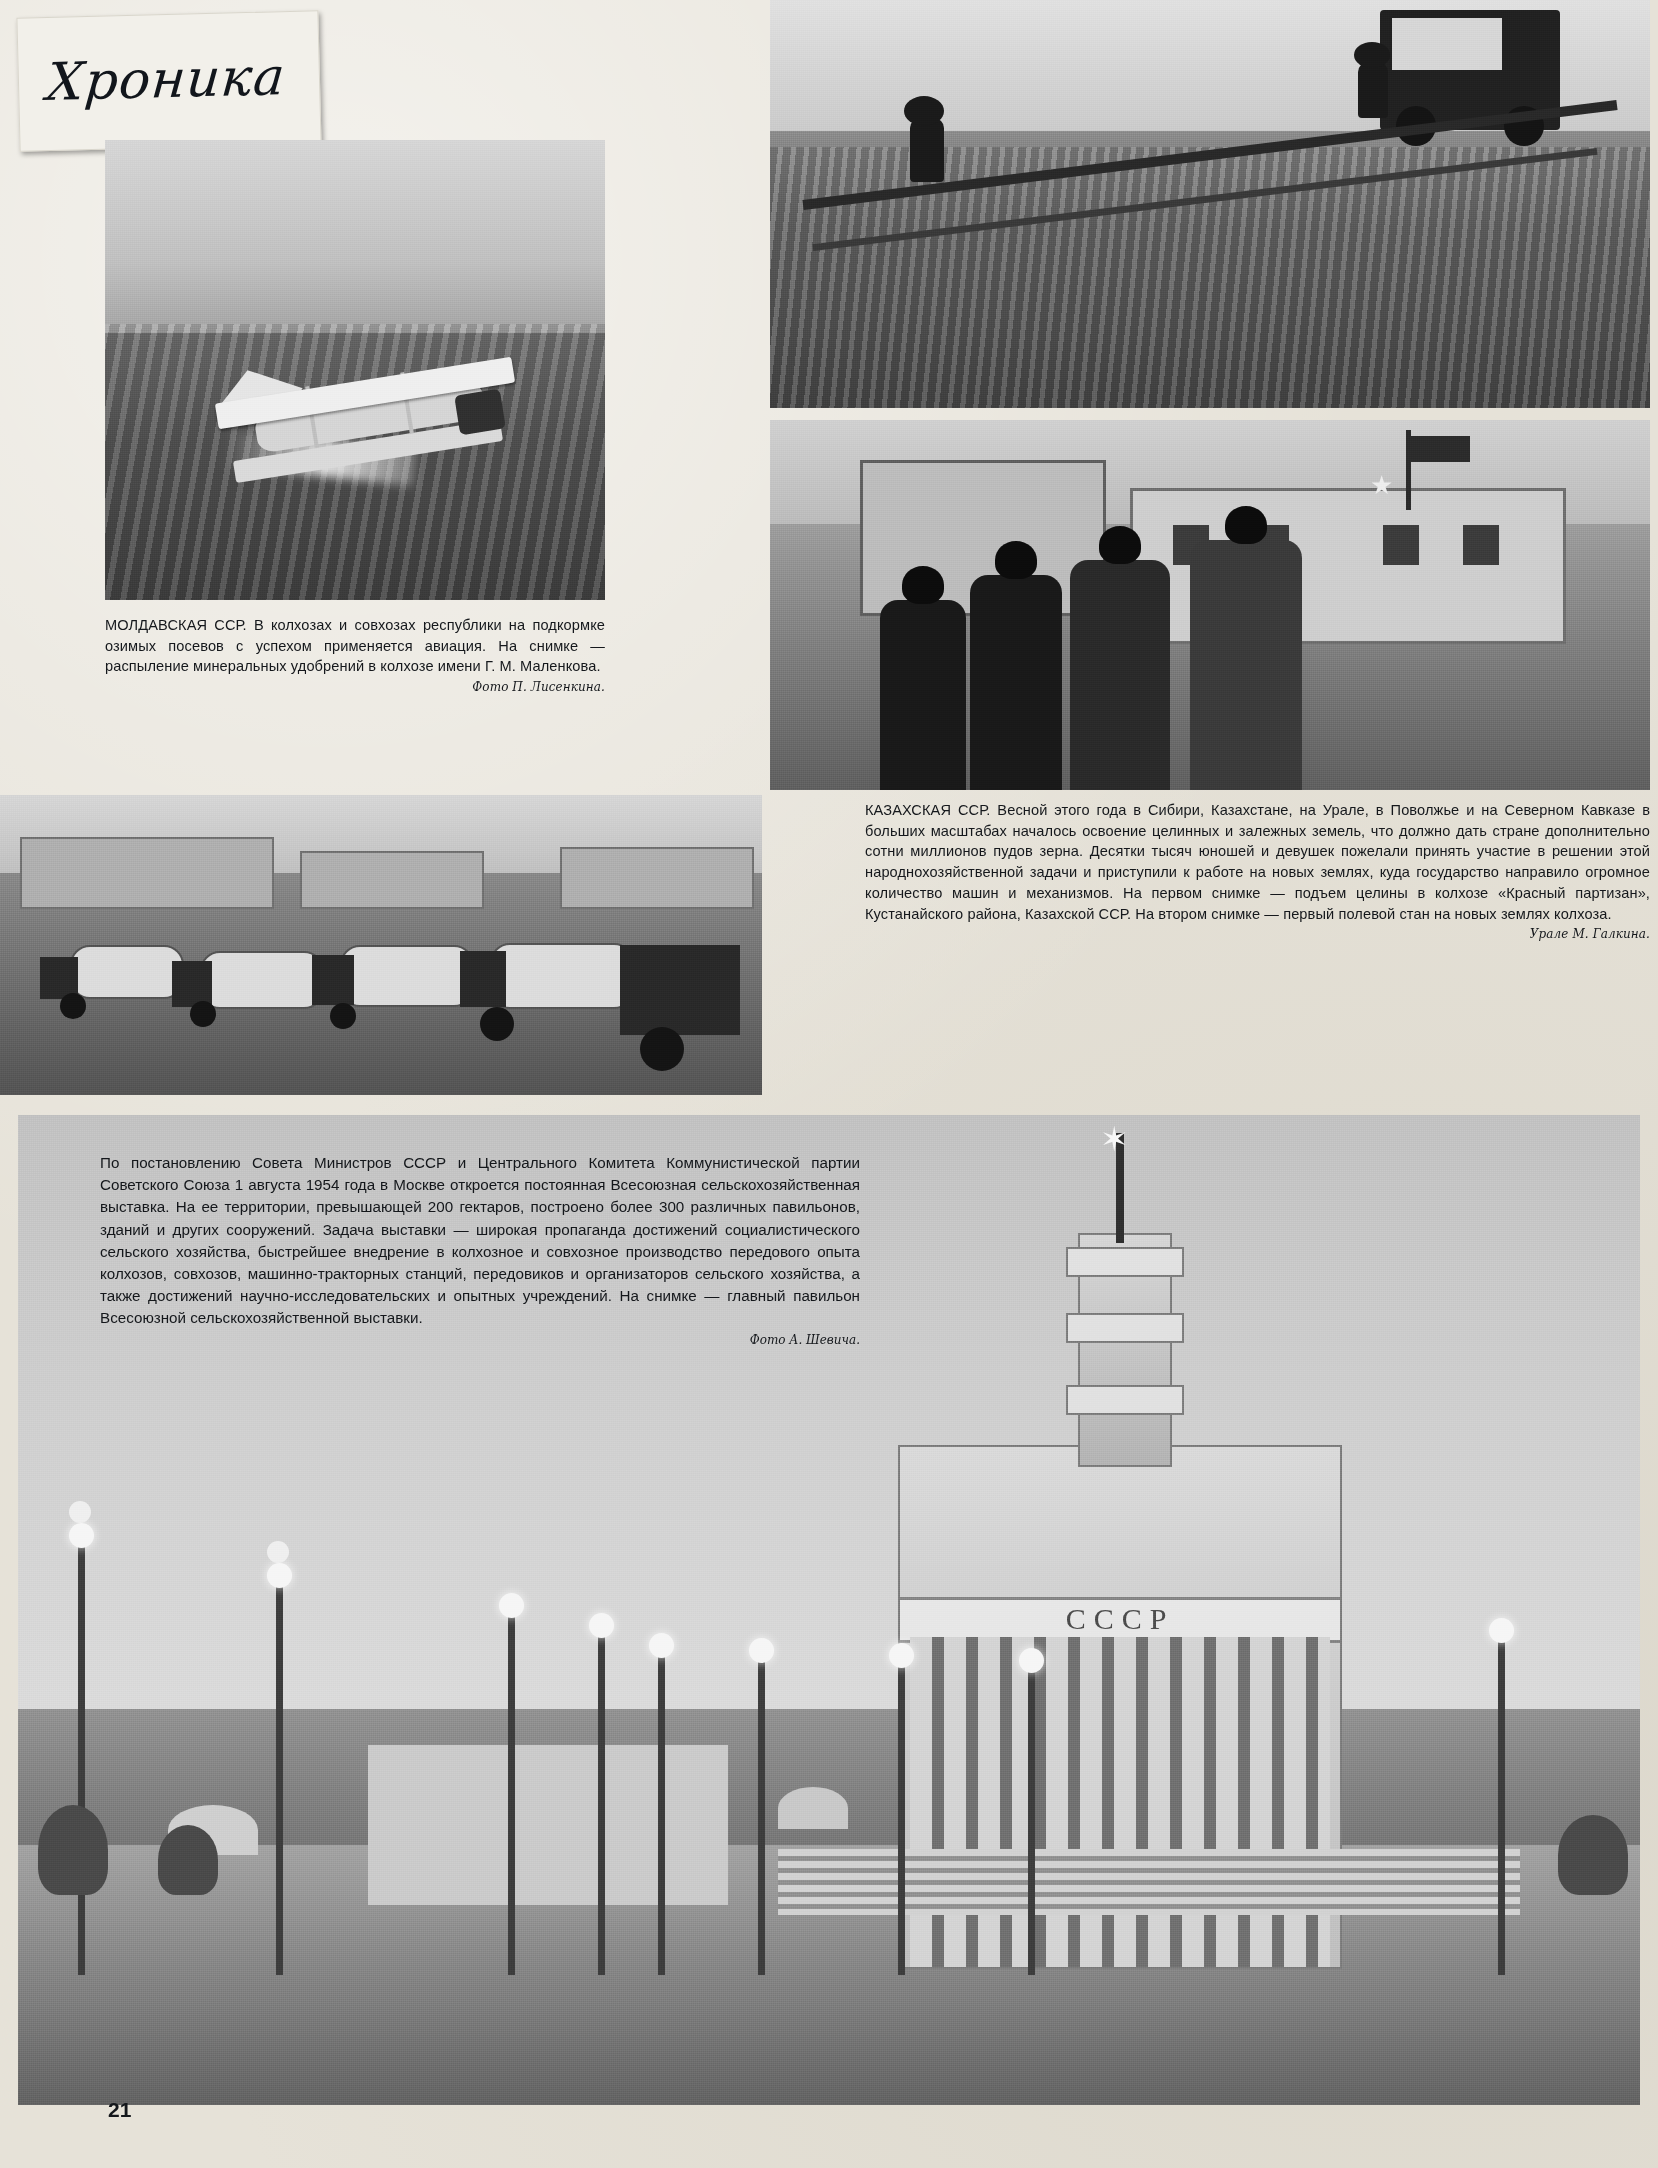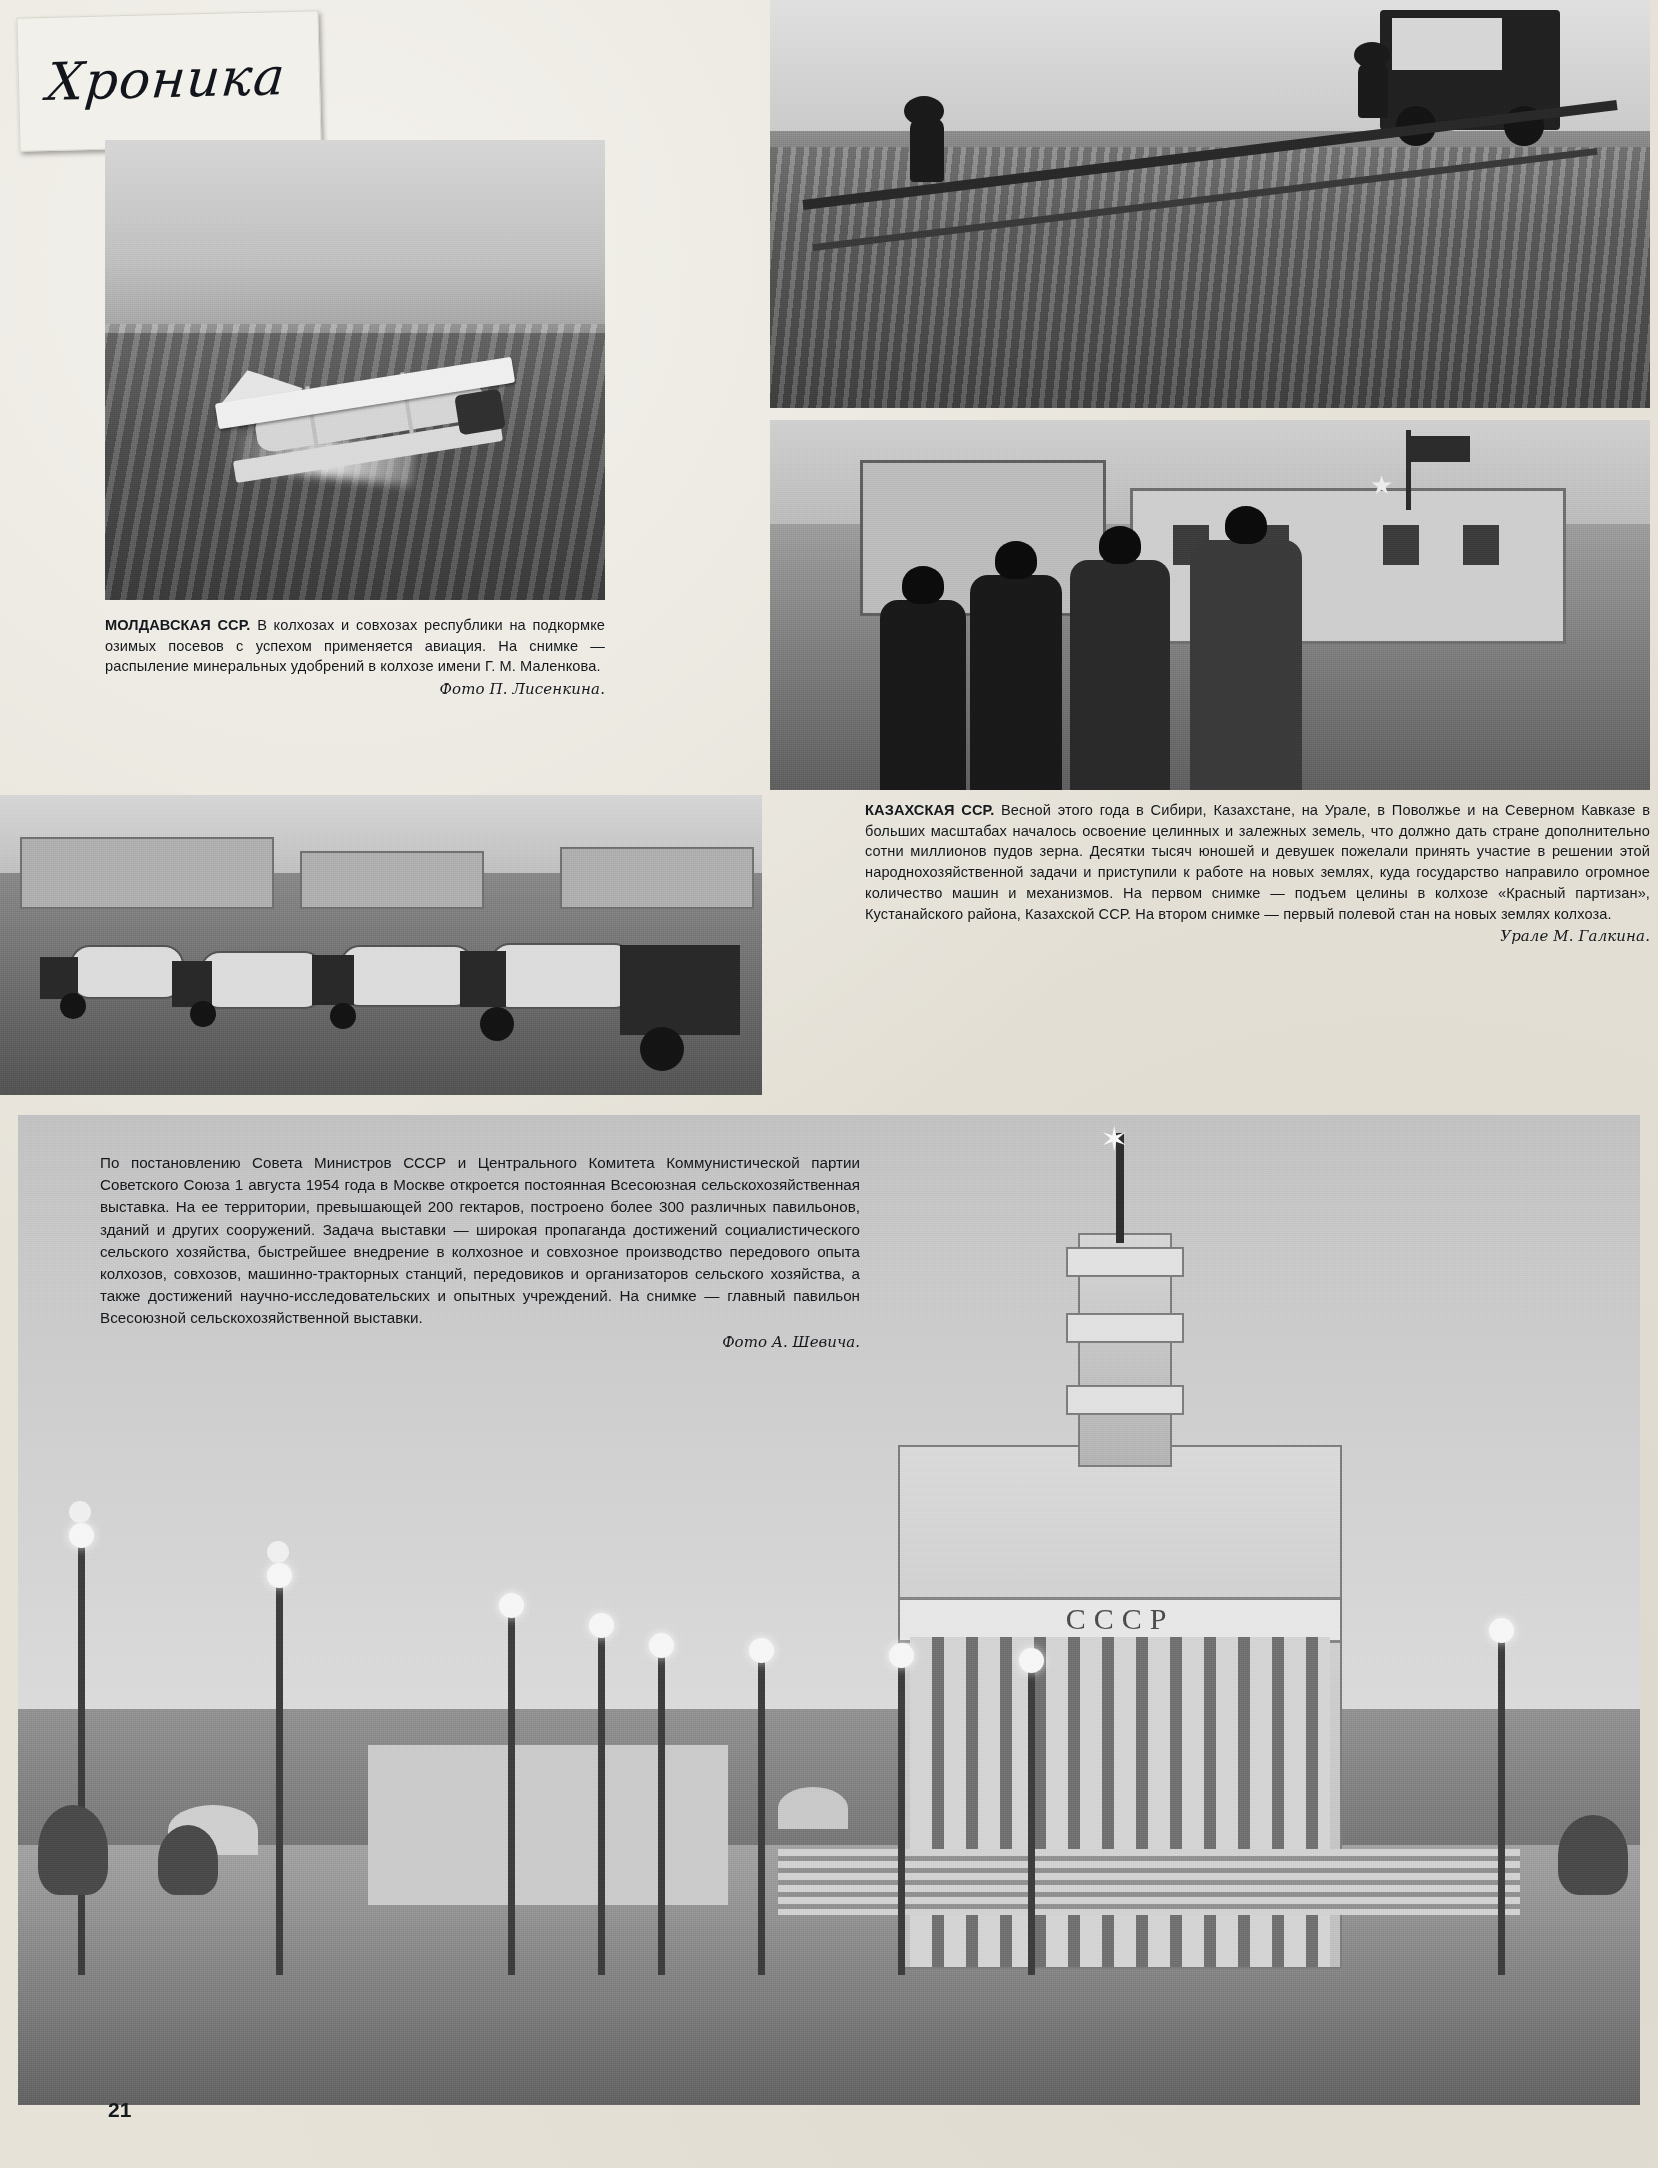--- a/index.html
+++ b/index.html
@@ -54,27 +54,27 @@
   }
   
   .caption{
     position:absolute;
     font-size:14.6px;
     line-height:1.42;
     text-align:justify;
     color:#15181c;
     letter-spacing:.1px;
   }
-  .caption b{font-weight:700;}
+  .caption b{font-weight:400;}
   .credit{
     display:block;
     text-align:right;
     font-family:"DejaVu Serif", serif;
     font-style:italic;
-    font-size:15px;
+    font-size:12px;
     margin-top:2px;
   }
   .body-text{
     position:absolute;
     font-size:15.2px;
     line-height:1.46;
     text-align:justify;
     color:#14171b;
   }
   #page-number{

